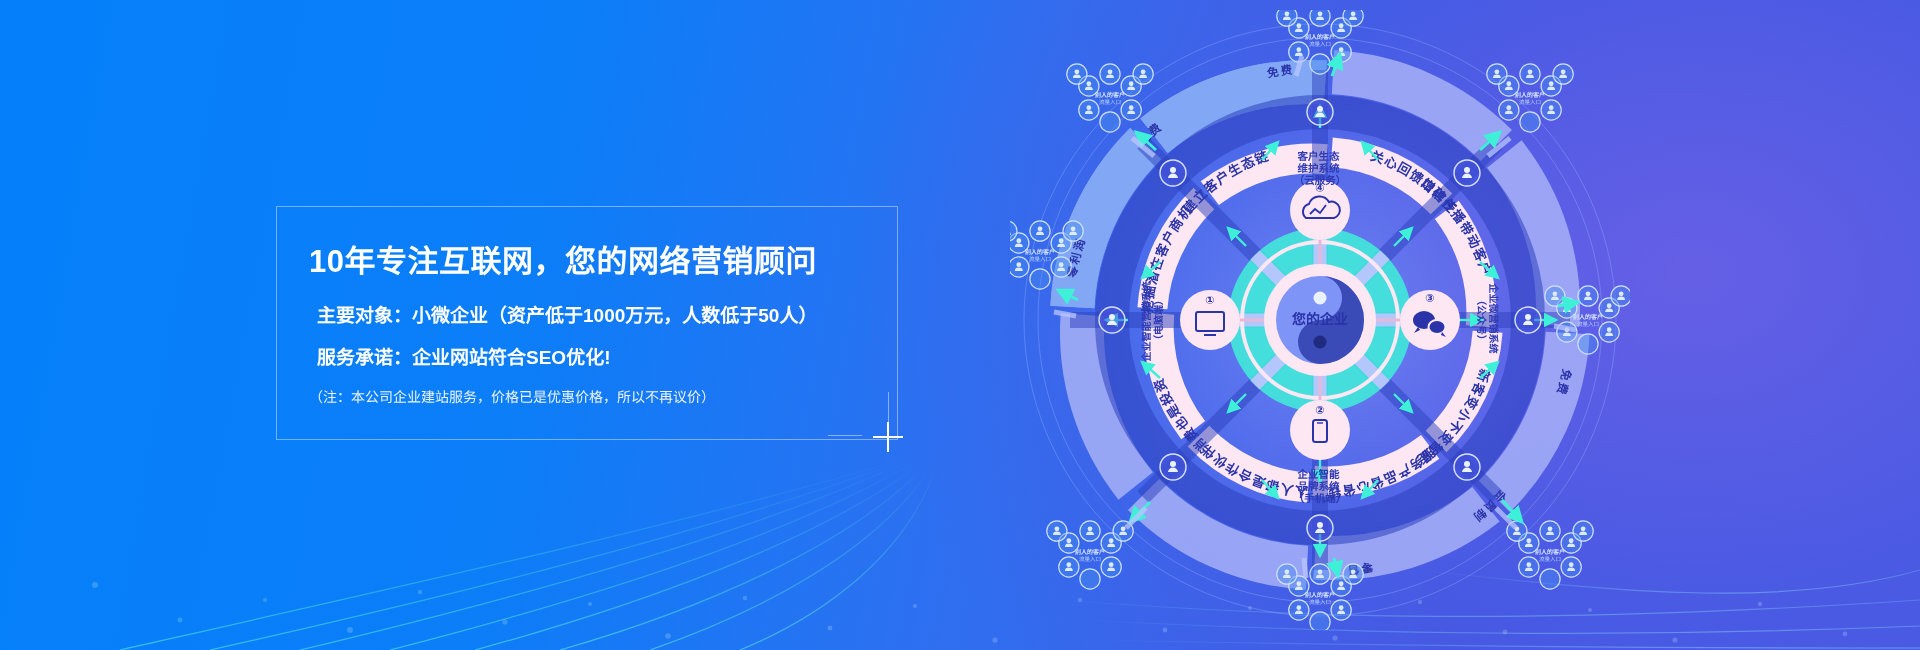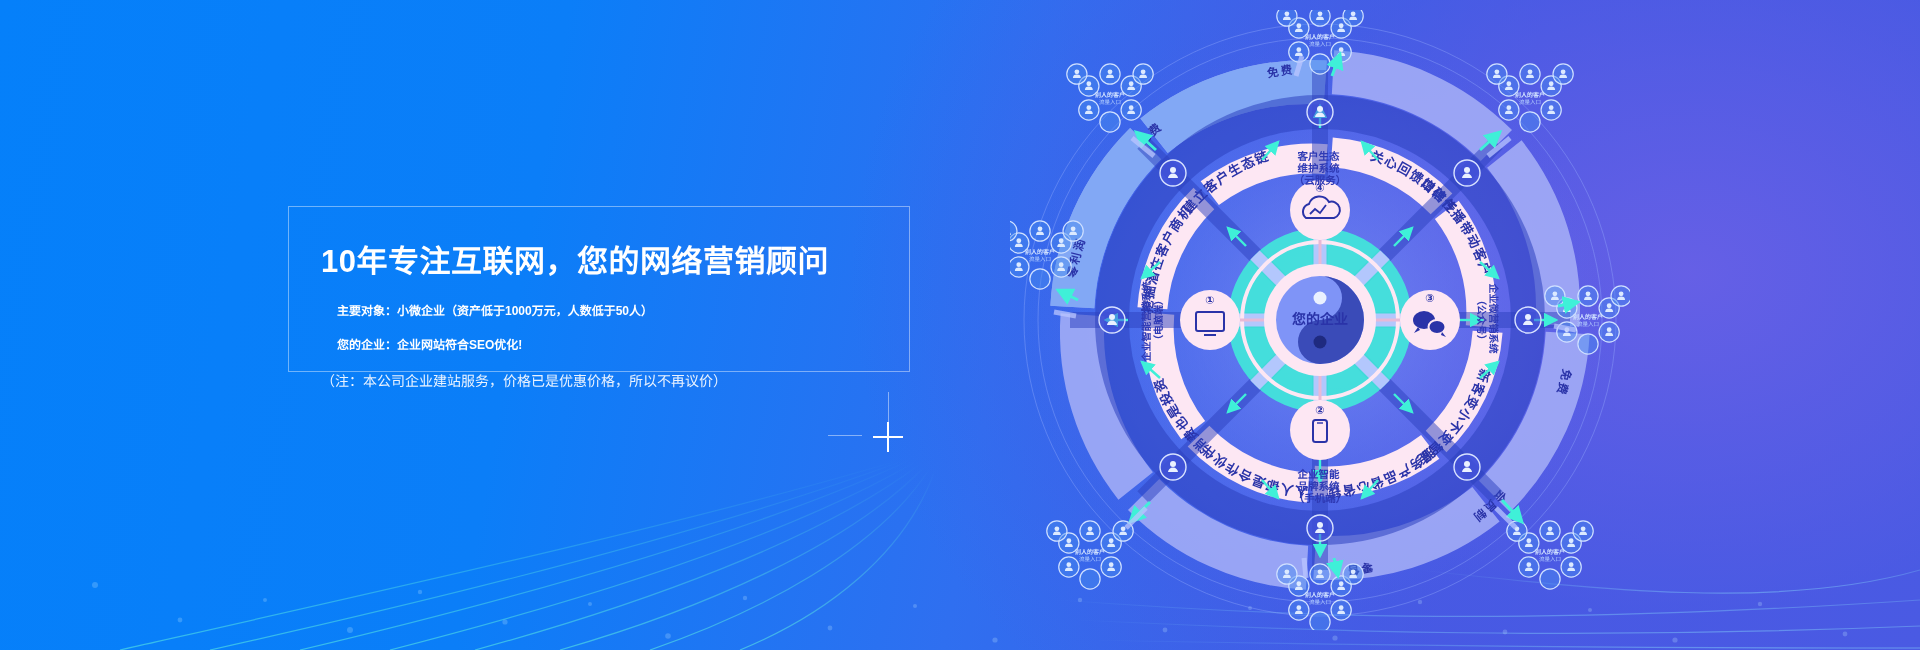--- a/index.html
+++ b/index.html
@@ -15,32 +15,32 @@
       radial-gradient(1200px 900px at 88% 42%, rgba(104,96,230,0.92) 0%, rgba(74,90,227,0.55) 38%, rgba(74,90,227,0.0) 70%),
       linear-gradient(100deg,#0580fa 0%,#0b7ef8 28%,#2f6ff0 52%,#4559e4 76%,#4a5ae3 100%);
   }
 
   
   .deco{position:absolute;left:0;bottom:0;width:1920px;height:200px;pointer-events:none;}
   .dots{position:absolute;inset:0;pointer-events:none;opacity:.55;}
 
   
   #panel{
-    position:absolute;left:288px;top:206px;width:622px;height:166px;
+    position:absolute;left:276px;top:206px;width:622px;height:234px;
     border:1px solid rgba(255,255,255,0.42);
     box-sizing:border-box;
   }
   #panel .inner{padding:38px 0 0 32px;}
   .headline{
     color:#ffffff;font-size:31px;font-weight:bold;letter-spacing:.5px;
     white-space:nowrap;margin:0 0 26px 0;line-height:1.1;
   }
   .sub{
-    color:#ffffff;font-size:12px;font-weight:bold;white-space:nowrap;
-    margin:0 0 20px 16px;line-height:1.15;
+    color:#ffffff;font-size:19px;font-weight:bold;white-space:nowrap;
+    margin:0 0 20px 8px;line-height:1.15;
   }
   .note{
     color:#eaf3ff;font-size:14px;font-weight:normal;white-space:nowrap;
     margin:6px 0 15px 0;line-height:1.2;
   }
   .plus{
     position:absolute;left:873px;top:422px;width:30px;height:30px;pointer-events:none;
   }
   .plus:before,.plus:after{
     content:"";position:absolute;background:#ffffff;
@@ -120,21 +120,21 @@
         <circle cx="1675" cy="640" r="2.6"></circle>
       <circle cx="1760" cy="604" r="2.2"></circle>
         <circle cx="1845" cy="634" r="2.4"></circle>
     </g>
   </svg>
 
   <div id="panel">
     <div class="inner">
       <h1 class="headline">10年专注互联网，您的网络营销顾问</h1>
       <p class="sub">主要对象：小微企业（资产低于1000万元，人数低于50人）</p>
-      <p class="sub">您的企业：企业网站符合SEO优化!</p>
+      <p class="sub">服务承诺：企业网站符合SEO优化!</p>
       <p class="note">（注：本公司企业建站服务，价格已是优惠价格，所以不再议价）</p>
     </div>
   </div>
   <div class="tick-h"></div>
   <div class="tick-v"></div>
   <div class="plus"></div>
 
   <div id="diagram">
   <svg viewBox="0 0 620 620" width="620" height="620">
     <defs>

